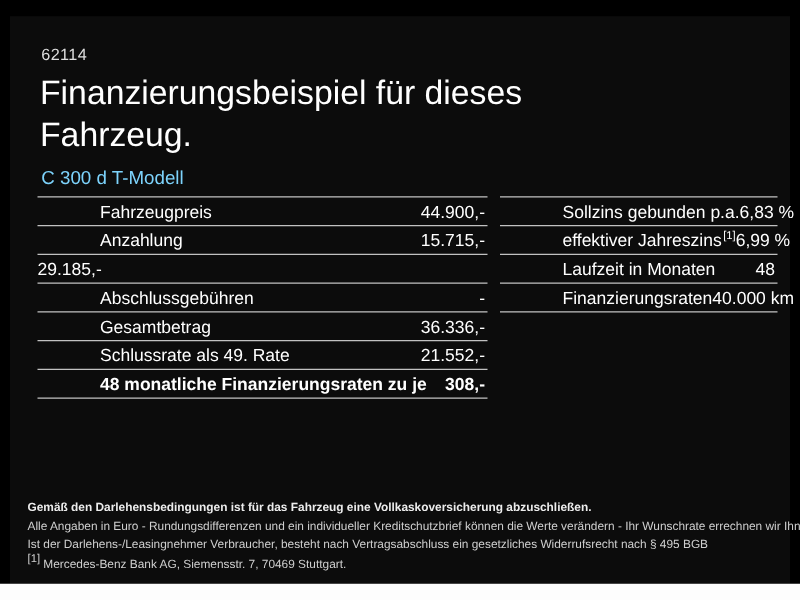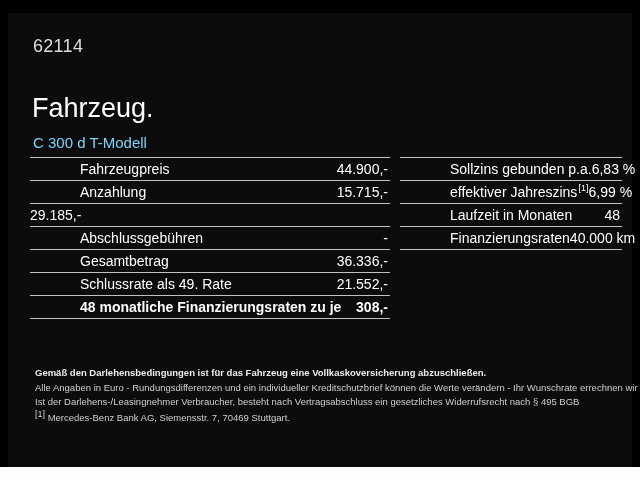--- a/index.html
+++ b/index.html
@@ -12,21 +12,21 @@
   .panel{
     position:absolute;left:8px;top:13px;width:624px;height:454px;
     background:#0c0c0c;
   }
   .bottom-bar{
     position:absolute;left:0;top:467px;width:640px;height:13px;
     background:#fdfdfd;
   }
   .code{
     position:absolute;left:33px;top:36px;
-    font-size:18px;color:#dedede;letter-spacing:0.3px;
+    font-size:13px;color:#dedede;letter-spacing:0.3px;
   }
   .title{
     position:absolute;left:32px;top:57px;width:580px;
     font-size:27px;line-height:34px;font-weight:400;color:#ffffff;
   }
   .model{
     position:absolute;left:33px;top:134px;
     font-size:15px;color:#7dd3fc;
   }
   .ftable{position:absolute;top:157px;}
@@ -35,35 +35,35 @@
   .trow{
     height:22px;border-top:1px solid #c2c2c2;
     display:flex;justify-content:space-between;align-items:center;
     color:#ffffff;font-size:14px;
   }
   .trow .tlabel{padding-left:3px;white-space:nowrap;margin-left:47px;}
   .trow .tvalue{padding-right:2px;white-space:nowrap;}
   .trow.bold{font-weight:700;}
   .tbl-bottom{height:0;border-top:1px solid #c2c2c2;}
   sup{font-size:9px;line-height:0;}
-  .fineprint{position:absolute;left:35px;color:#cfcfcf;font-size:9.5px;white-space:nowrap;}
+  .fineprint{position:absolute;left:22px;color:#cfcfcf;font-size:9.5px;white-space:nowrap;margin-top:34px;}
   .fineprint.bold{color:#ededed;font-weight:700;}
   .fp1{top:367px;}
   .fp2{top:382px;}
   .fp3{top:396px;}
   .fp4{top:412px;}
 </style>
 </head>
 <body>
 
 <div class="panel"></div>
 
 <div class="code">62114</div>
 
-<div class="title"><br><span>Fahrzeug.</span></div>
+<div class="title"><span>Finanzierungsbeispiel für dieses</span><br><span>Fahrzeug.</span></div>
 
 <div class="model">C 300 d T-Modell</div>
 
 <div class="ftable left">
   <div class="trow">
     <span class="tlabel">Fahrzeugpreis</span>
     <span class="tvalue">44.900,-</span>
   </div>
   <div class="trow">
     <span class="tlabel">Anzahlung</span>

